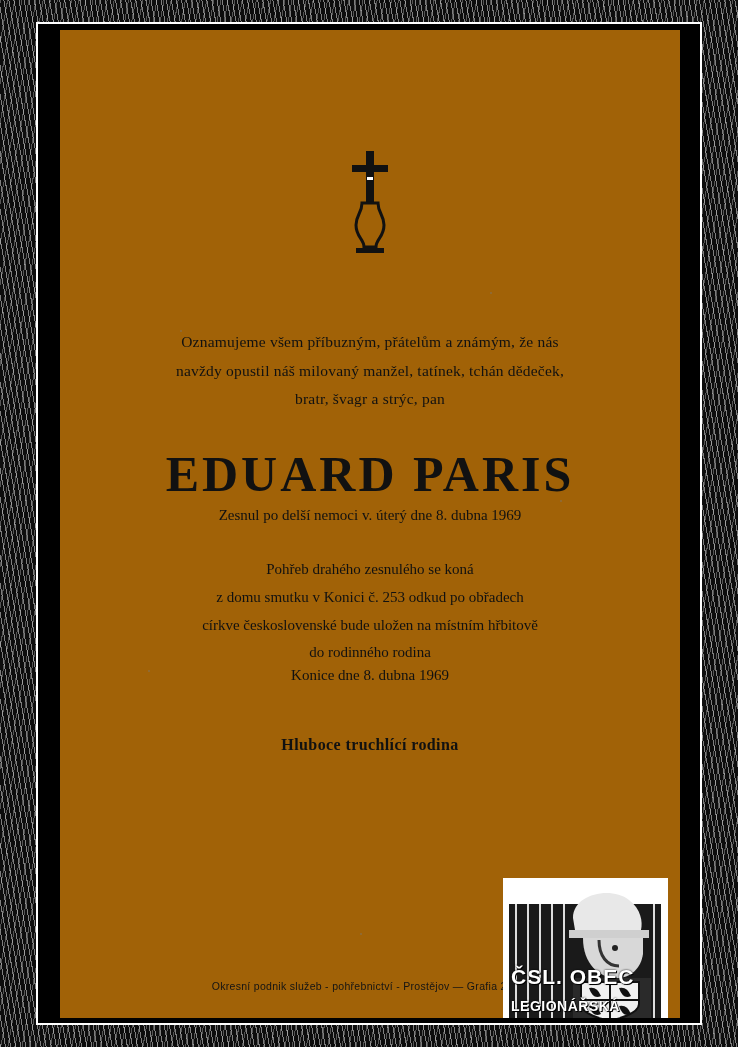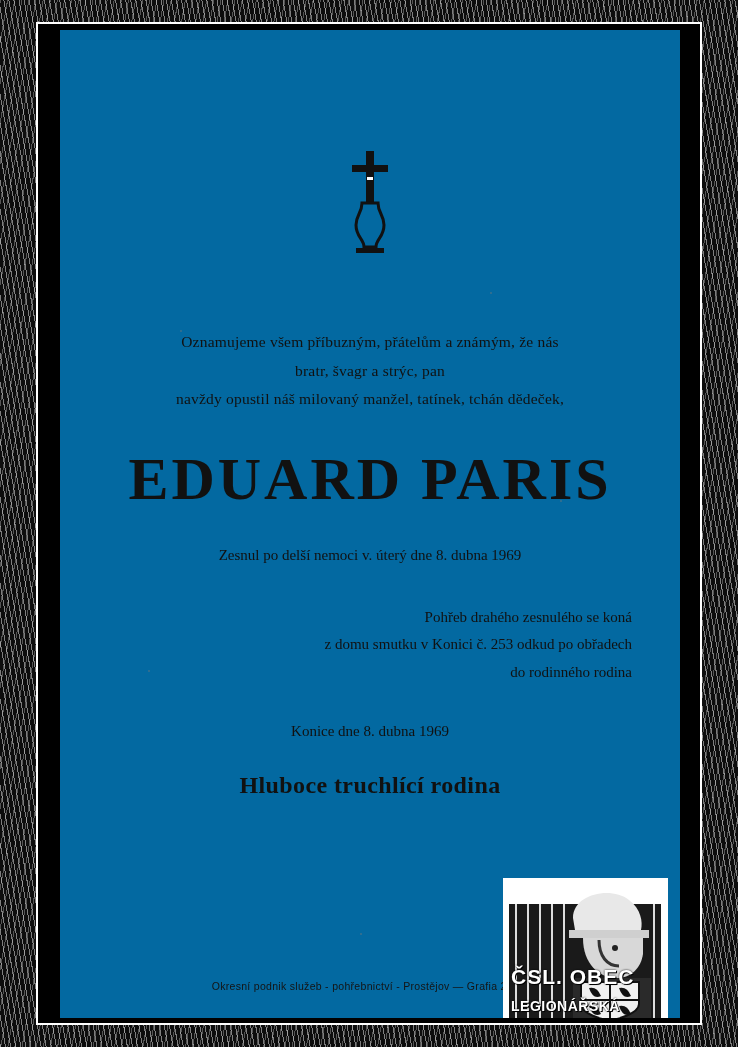--- a/index.html
+++ b/index.html
@@ -40,21 +40,21 @@
     background: #000000;
   }
 
   
   .card {
     position: absolute;
     left: 60px;
     top: 30px;
     width: 620px;
     height: 988px;
-    background: #0369a1;
+    background: #a16207;
     box-shadow: 0 0 0 1px #000;
     overflow: hidden;
   }
 
   .card-inner {
     position: absolute;
     inset: 0;
     padding: 0 48px;
     box-sizing: border-box;
     text-align: center;
@@ -74,51 +74,48 @@
   .intro {
     margin-top: 70px;
     font-size: 15.5px;
     line-height: 1.85;
     letter-spacing: 0.2px;
   }
   .intro div { white-space: nowrap; }
 
   .name {
     margin-top: 34px;
-    font-size: 60px;
+    font-size: 50px;
     font-weight: 700;
     letter-spacing: 3px;
     line-height: 1.05;
   }
 
   .death-line {
-    margin-top: 30px;
     font-size: 15px;
     line-height: 1.9;
   }
 
   .funeral {
-    margin-top: 34px;
+    margin-top: 27px;
     font-size: 15px;
     line-height: 1.85;
-    text-align: right;
   }
   .funeral .strong {
     font-weight: 700;
     font-size: 16.5px;
   }
 
   .place-date {
-    margin-top: 36px;
     font-size: 15px;
   }
 
   .family {
-    margin-top: 32px;
-    font-size: 24px;
+    margin-top: 52px;
+    font-size: 16px;
     font-weight: 700;
     letter-spacing: 0.4px;
   }
 
   .imprint {
     position: absolute;
     left: 0;
     right: 0;
     bottom: 26px;
     font-family: "Liberation Sans", sans-serif;
@@ -173,33 +170,34 @@
 
           <rect x="29" y="28" width="6" height="3" fill="#fff"></rect>
 
           <path d="M24 54 C24 64, 18 66, 18 76 C18 88, 26 90, 26 98 L38 98 C38 90, 46 88, 46 76 C46 66, 40 64, 40 54 Z" fill="none" stroke="#111" stroke-width="3"></path>
           <rect x="18" y="99" width="28" height="5" fill="#111"></rect>
         </svg>
       </div>
 
       <div class="intro">
         <div>Oznamujeme všem příbuzným, přátelům a známým, že nás</div>
+        <div>navždy opustil náš milovaný manžel, tatínek, tchán dědeček,</div>
         <div>bratr, švagr a strýc, pan</div>
-        <div>navždy opustil náš milovaný manžel, tatínek, tchán dědeček,</div>
       </div>
 
       <div class="name">EDUARD PARIS</div>
 
       <div class="death-line">
         <div>Zesnul po delší nemoci v. úterý dne 8. dubna 1969</div>
       </div>
 
       <div class="funeral">
         <div>Pohřeb drahého zesnulého se koná</div>
         <div>z domu smutku v Konici č. 253 odkud po obřadech</div>
+        <div>církve československé bude uložen na místním hřbitově</div>
         <div>do rodinného rodina</div>
       </div>
 
       <div class="place-date">Konice dne 8. dubna 1969</div>
 
       <div class="family">Hluboce truchlící rodina</div>
 
       <div class="imprint">Okresní podnik služeb - pohřebnictví - Prostějov — Grafia 26 69</div>
 
       <div class="speck" style="left:120px; top:300px;"></div>

